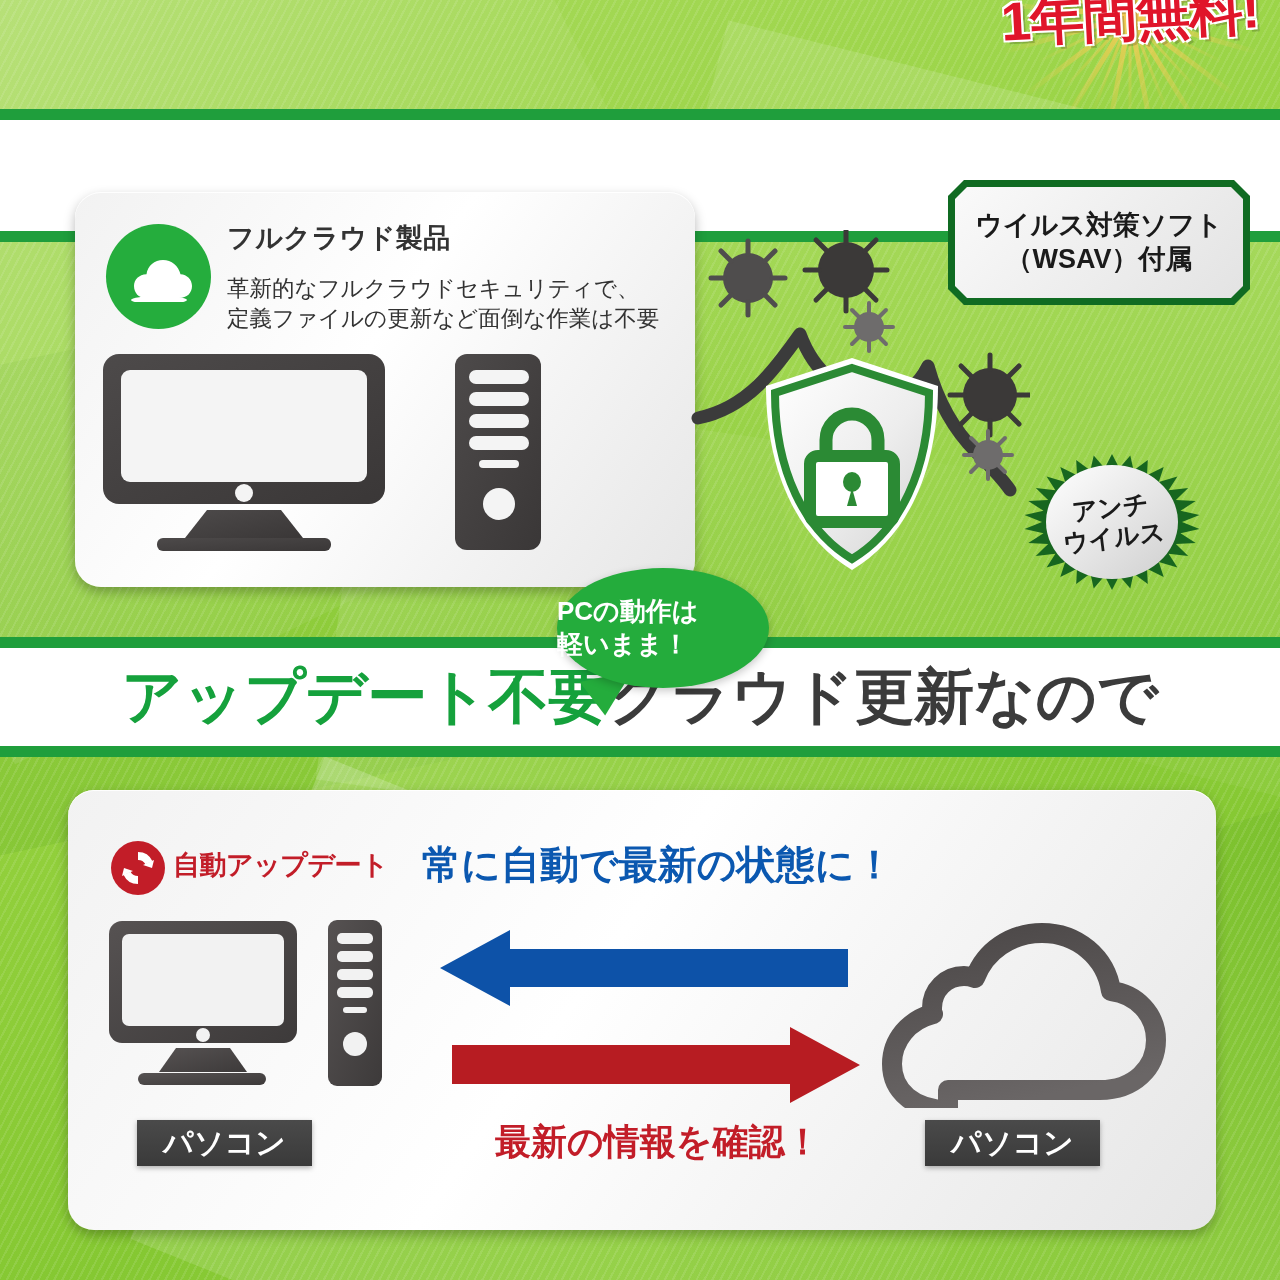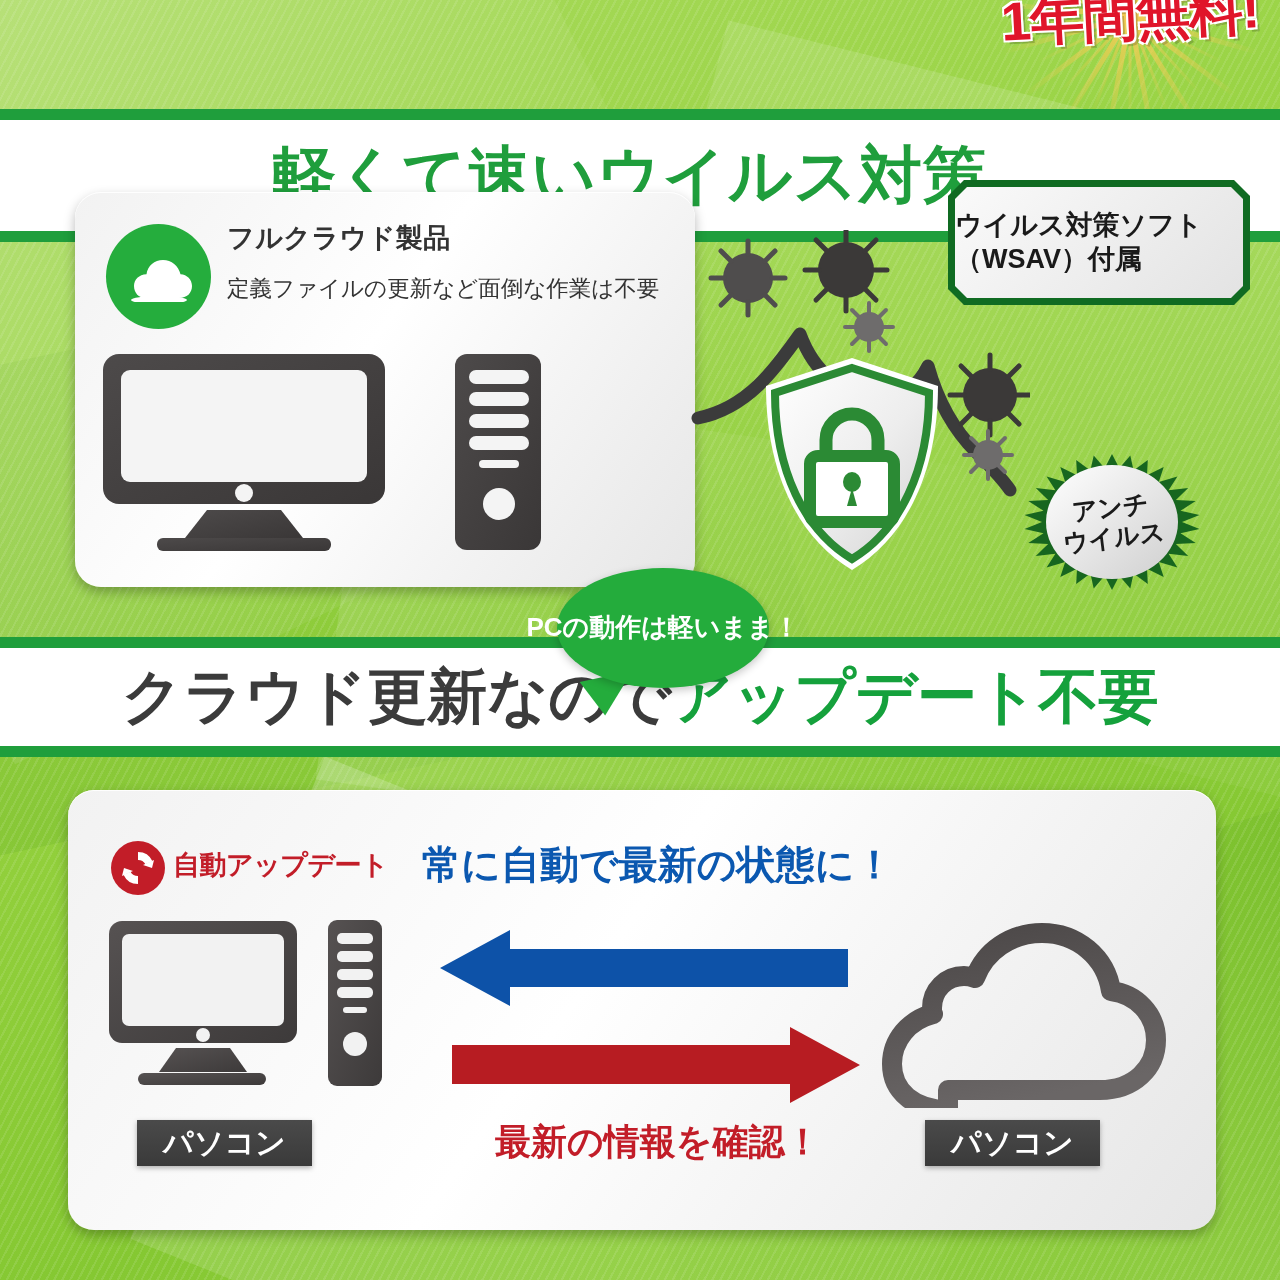--- a/index.html
+++ b/index.html
@@ -92,21 +92,21 @@
 
   #pc-illustration { position:absolute; left:24px; top:158px; width:350px; height:205px; }
   #pc-tower { position:absolute; left:378px; top:160px; width:90px; height:200px; }
 
   #speech-bubble {
     position:absolute; left:482px; top:376px; width:212px; height:120px; z-index:6;
   }
   #speech-bubble .body {
     position:absolute; inset:0; background:#24ac3c; border-radius:50%/50%;
     box-shadow:0 3px 8px rgba(0,0,0,.22);
-    display:flex; flex-direction:row; align-items:center; justify-content:center;
+    display:flex; flex-direction:column; align-items:flex-start; justify-content:center;
   }
   #speech-bubble .tail {
     position:absolute; left:26px; bottom:-26px; width:0; height:0;
     border-left:18px solid transparent; border-right:36px solid transparent;
     border-top:38px solid #24ac3c;
     transform:rotate(-12deg);
   }
   #speech-bubble-line1, #speech-bubble-line2 {
     position:relative; z-index:2; color:#fff; font-size:26px; font-weight:bold;
     line-height:1.28; white-space:nowrap;
@@ -116,21 +116,21 @@
   #wsav-box {
     position:absolute; left:948px; top:180px; width:302px; height:125px; z-index:5;
     background:#106b22; padding:7px; border-radius:4px;
     box-shadow:0 4px 9px rgba(0,0,0,.3);
     clip-path:polygon(16px 0,calc(100% - 16px) 0,100% 16px,100% calc(100% - 16px),
                       calc(100% - 16px) 100%,16px 100%,0 calc(100% - 16px),0 16px);
   }
   #wsav-box .inner {
     width:100%; height:100%;
     background:linear-gradient(135deg,#fafafa,#e3e3e3);
-    display:flex; flex-direction:column; align-items:flex-start; justify-content:center;
+    display:flex; flex-direction:column; align-items:center; justify-content:center;
     clip-path:polygon(12px 0,calc(100% - 12px) 0,100% 12px,100% calc(100% - 12px),
                       calc(100% - 12px) 100%,12px 100%,0 calc(100% - 12px),0 12px);
   }
   #wsav-line1, #wsav-line2 { font-size:27px; font-weight:bold; color:#1a1a1a;
       line-height:1.25; white-space:nowrap; }
 
   #shield-icon-wrap { position:absolute; left:760px; top:352px; width:185px; height:225px; z-index:5; }
 
   #virus-cluster { position:absolute; left:700px; top:230px; width:330px; height:260px; z-index:6; }
   #barrier-line { position:absolute; left:690px; top:290px; width:350px; height:230px; z-index:5; }
@@ -196,21 +196,20 @@
   <div class="facet f3"></div>
   <div class="facet f6"></div>
   <div class="facet f4"></div>
   <div class="facet f5"></div>
   <div class="stripes"></div>
 </div>
 
 <div class="band" id="header-band">
   <div class="rule top"></div>
   <div class="rule bottom"></div>
-  <div id="header-title">軽くて速いウイルス対策</div>
 </div>
 
 <div id="free-badge">
   <div class="rays" id="rays">
       <div class="ray" style="transform: translate(-50%, -100%) rotate(0deg);"></div>
       <div class="ray" style="transform: translate(-50%, -100%) rotate(10.5882deg);"></div>
       <div class="ray" style="transform: translate(-50%, -100%) rotate(21.1765deg);"></div>
       <div class="ray" style="transform: translate(-50%, -100%) rotate(31.7647deg);"></div>
       <div class="ray" style="transform: translate(-50%, -100%) rotate(42.3529deg);"></div>
       <div class="ray" style="transform: translate(-50%, -100%) rotate(52.9412deg);"></div>
@@ -248,20 +247,21 @@
 
 <div class="card" id="cloud-product-card">
   <div id="cloud-badge-icon">
     <svg width="72" height="50" viewBox="0 0 72 50">
       <path fill="#ffffff" d="M22 46h34c8 0 13-5 13-12 0-6.5-5-11.5-11.5-11.8C55.5 14 48.5 8 40 8c-8.5 0-15.5 6-16.5 14.2C16 22.5 11 27.5 11 34c0 7 5 12 11 12z"></path>
       <ellipse cx="36" cy="48" rx="28" ry="4" fill="#ffffff"></ellipse>
     </svg>
   </div>
   <div id="cloud-product-title">フルクラウド製品</div>
   <div id="cloud-product-desc">
+    <div>革新的なフルクラウドセキュリティで、</div>
     <div>定義ファイルの更新など面倒な作業は不要</div>
   </div>
 
   <svg id="pc-illustration" viewBox="0 0 350 205">
     <defs>
       <linearGradient id="gmon" x1="0" y1="0" x2="1" y2="1">
         <stop offset="0" stop-color="#4d4a4a"></stop>
           <stop offset="1" stop-color="#3a3737"></stop>
       </linearGradient>
     </defs>
@@ -403,22 +403,22 @@
   <div class="label">
     <div id="antivirus-line1">アンチ</div>
     <div id="antivirus-line2">ウイルス</div>
   </div>
 </div>
 
 <div class="band" id="update-band">
   <div class="rule top"></div>
   <div class="rule bottom"></div>
   <div id="update-banner-text">
+    <span id="update-banner-green">アップデート不要</span>
     <span id="update-banner-dark">クラウド更新なので</span>
-    <span id="update-banner-green">アップデート不要</span>
   </div>
 </div>
 
 <div class="card" id="auto-update-card"></div>
 
 <svg id="auto-update-icon" viewBox="0 0 56 56">
   <circle cx="28" cy="28" r="27" fill="#c21d28"></circle>
   <path d="M28 12 a16 16 0 0 1 14.5 9.3 l-7 3 A8.6 8.6 0 0 0 28 20 z" fill="#ffffff"></path>
   <path d="M28 44 a16 16 0 0 1 -14.5 -9.3 l7 -3 A8.6 8.6 0 0 0 28 36 z" fill="#ffffff"></path>
   <path d="M44 20 l-2 8 l-9 -3 z" fill="#ffffff"></path>

